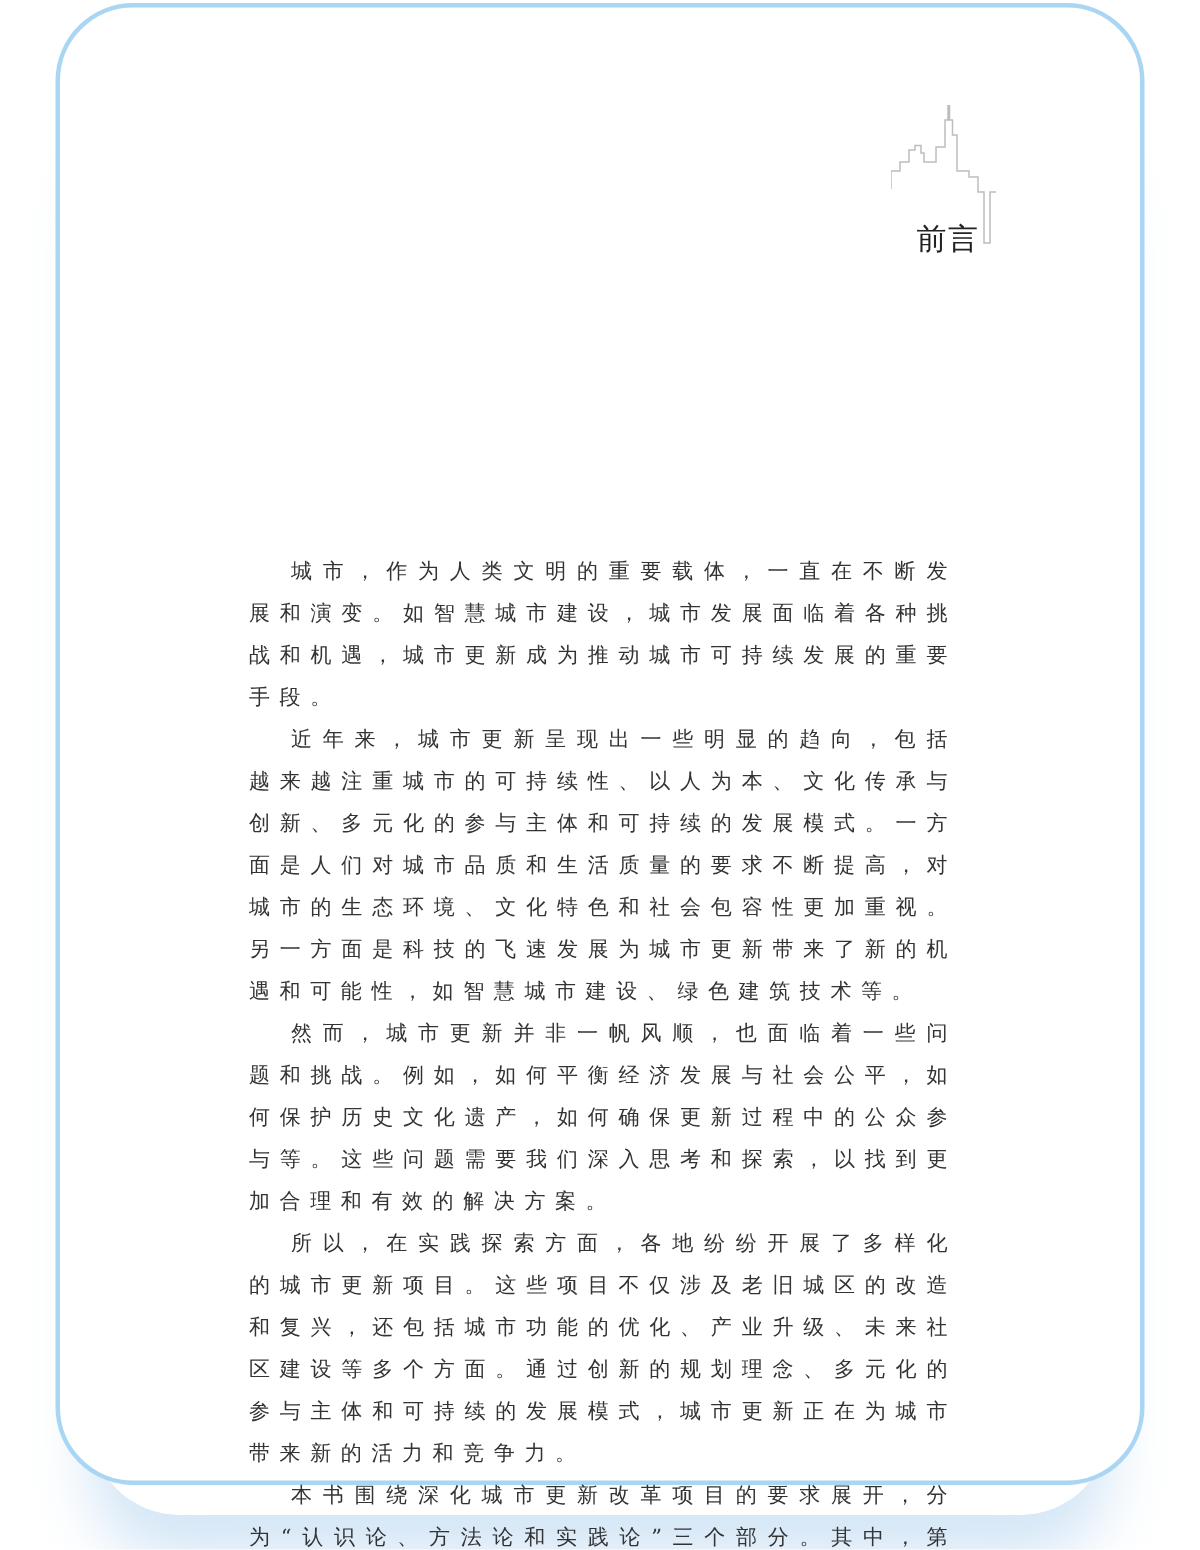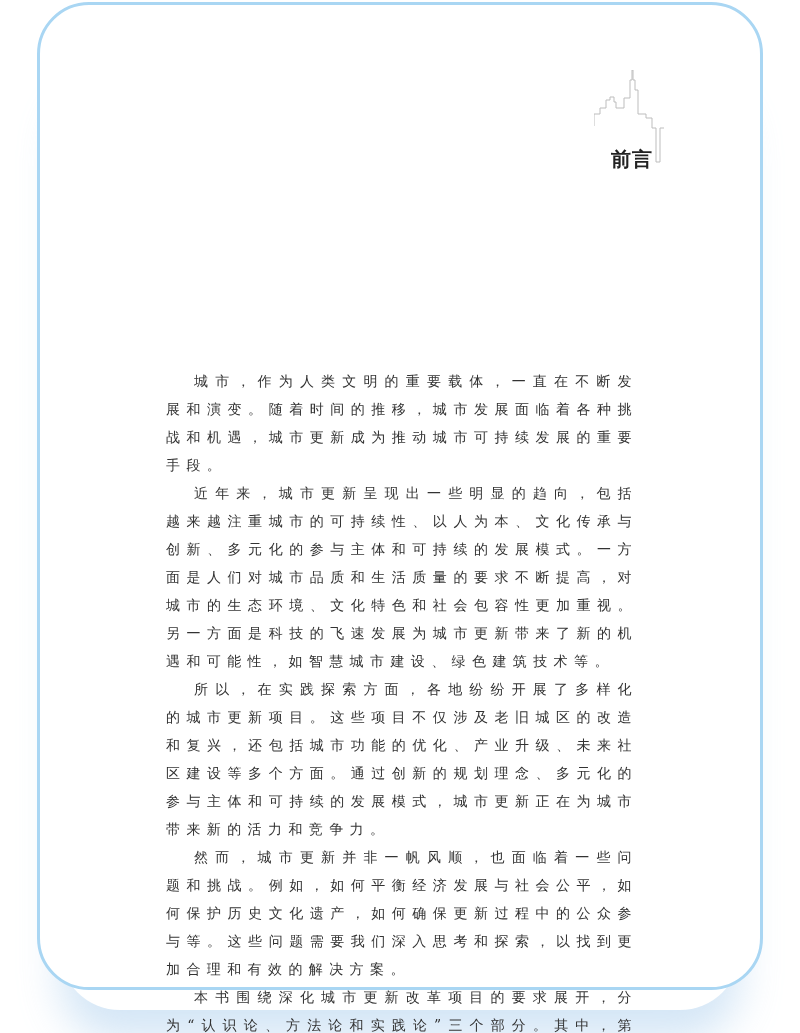--- a/index.html
+++ b/index.html
@@ -39,21 +39,21 @@
       left: 594px;
       top: 70px;
       width: 84px;
       height: 96px;
     }
     .title {
       position: absolute;
       left: 611px;
       top: 146px;
       font-size: 20px;
-      font-weight: bold;
+      font-weight: normal;
       color: #222222;
       letter-spacing: 1px;
       font-family: "DejaVu Serif", serif;
     }
     .content {
       position: absolute;
       left: 166px;
       top: 367px;
       width: 472px;
       font-size: 14px;
@@ -73,18 +73,18 @@
 <div class="shadow"></div>
 <div class="card"></div>
 
 <svg class="skyline" viewBox="0 0 84 96" xmlns="http://www.w3.org/2000/svg">
   <polyline fill="none" stroke="#bdbdbd" stroke-width="1" points="0,56 0,44 6,44 6,38 12,38 12,30 16,30 16,27 20,27 20,32 22,32 22,38 30,38 30,28 36,28 36,10 38,10 38,0 39,0 39,10 41,10 41,20 44,20 44,44 52,44 52,48 58,48 58,58 62,58 62,92 66,92 66,58 70,58"></polyline>
 </svg>
 
 <div class="title">前言</div>
 
 <div class="content">
-  <p>城市，作为人类文明的重要载体，一直在不断发展和演变。随着时间的推移，城市发展面临着各种挑战和机遇，城市更新成为推动城市可持续发展的重要手段。</p>
+  <p>城市，作为人类文明的重要载体，一直在不断发展和演变。如智慧城市建设，城市发展面临着各种挑战和机遇，城市更新成为推动城市可持续发展的重要手段。</p>
   <p>近年来，城市更新呈现出一些明显的趋向，包括越来越注重城市的可持续性、以人为本、文化传承与创新、多元化的参与主体和可持续的发展模式。一方面是人们对城市品质和生活质量的要求不断提高，对城市的生态环境、文化特色和社会包容性更加重视。另一方面是科技的飞速发展为城市更新带来了新的机遇和可能性，如智慧城市建设、绿色建筑技术等。</p>
+  <p>然而，城市更新并非一帆风顺，也面临着一些问题和挑战。例如，如何平衡经济发展与社会公平，如何保护历史文化遗产，如何确保更新过程中的公众参与等。这些问题需要我们深入思考和探索，以找到更加合理和有效的解决方案。</p>
   <p>所以，在实践探索方面，各地纷纷开展了多样化的城市更新项目。这些项目不仅涉及老旧城区的改造和复兴，还包括城市功能的优化、产业升级、未来社区建设等多个方面。通过创新的规划理念、多元化的参与主体和可持续的发展模式，城市更新正在为城市带来新的活力和竞争力。</p>
-  <p>然而，城市更新并非一帆风顺，也面临着一些问题和挑战。例如，如何平衡经济发展与社会公平，如何保护历史文化遗产，如何确保更新过程中的公众参与等。这些问题需要我们深入思考和探索，以找到更加合理和有效的解决方案。</p>
   <p>本书围绕深化城市更新改革项目的要求展开，分为“认识论、方法论和实践论”三个部分。其中，第一部分基于“需求的重要性”即聚焦上</p>
 </div>
 
 </body></html>

